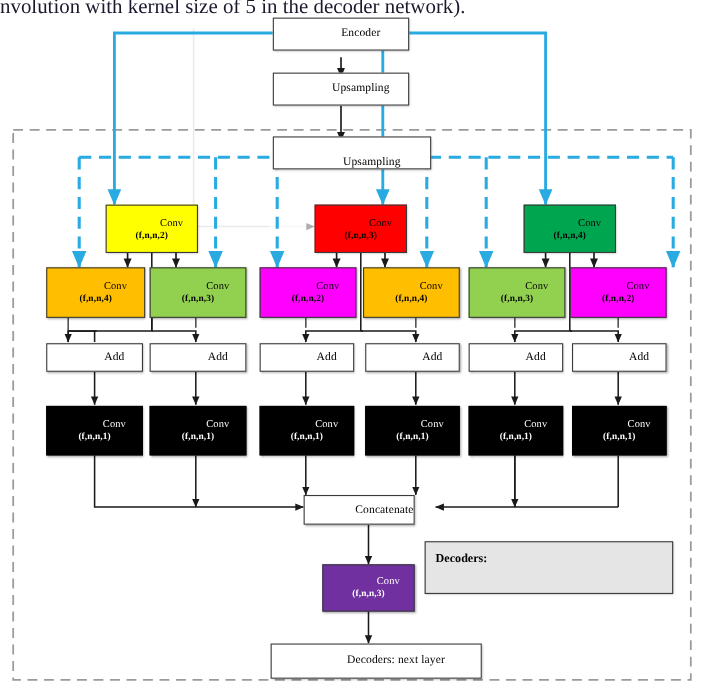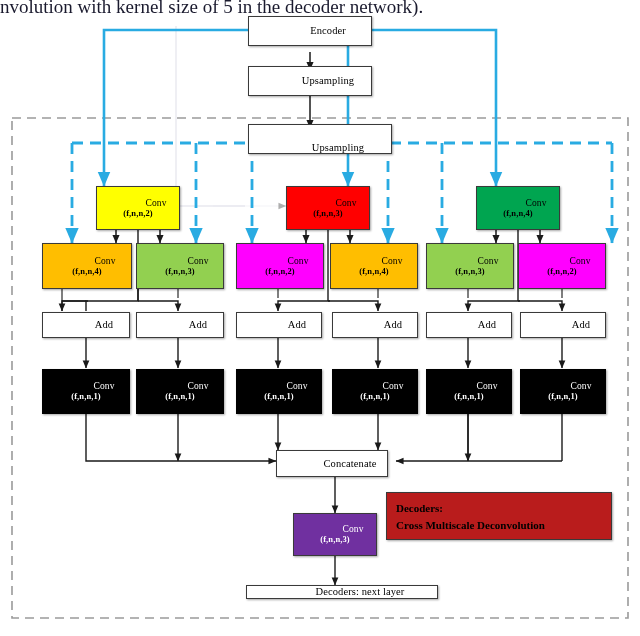--- a/index.html
+++ b/index.html
@@ -22,21 +22,21 @@
 
   .plain{font-weight:bold;font-size:11.5px;}
 
   
   .conv .t1{font-size:9.5px;}
   .conv .t2{font-size:8.5px;text-align:center;}
   .conv.dark .t1,.conv.dark .t2{color:#fff;}
 
   
   .legend{position:absolute;box-sizing:border-box;border:1.5px solid #3a3a3a;
-          background:#b91c1c;box-shadow:1px 1px 2px rgba(0,0,0,.35);
+          background:#e5e5e5;box-shadow:1px 1px 2px rgba(0,0,0,.35);
           padding:7px 9px;font-weight:bold;font-size:11px;line-height:1.5;}
   .legend div{white-space:nowrap;}
 
   .caption{position:absolute;left:0;top:-4px;width:640px;
            font-size:19px;color:#1a1a2e;white-space:nowrap;
            font-family:"Liberation Serif",serif;}
 </style>
 </head>
 <body>
 
@@ -214,31 +214,30 @@
   </div>
   <div class="node conv dark" style="left:426px;top:369px;width:86px;height:45px;background:#000;border-color:#000;">
     <span class="t1">Conv</span>
     <span class="t2">(f,n,n,1)</span>
   </div>
   <div class="node conv dark" style="left:520px;top:369px;width:86px;height:45px;background:#000;border-color:#000;">
     <span class="t1">Conv</span>
     <span class="t2">(f,n,n,1)</span>
   </div>
 
-  <div class="node plain" style="left:276px;top:450px;width:112px;height:27px;">
+  <div class="node plain" style="left:276px;top:450px;width:101px;height:27px;align-items:flex-end;">
     <span class="t1">Concatenate</span>
   </div>
 
   <div class="node conv dark" style="left:293px;top:513px;width:84px;height:43px;background:#7030A0;">
     <span class="t1">Conv</span>
     <span class="t2">(f,n,n,3)</span>
   </div>
 
-  <div class="node plain" style="left:246px;top:585px;width:192px;height:14px;">
+  <div class="node plain" style="left:246px;top:585px;width:192px;height:32px;">
     <span class="t1">Decoders: next layer</span>
   </div>
 
   <div class="legend" style="left:386px;top:492px;width:226px;height:48px;">
     <div>Decoders:</div>
-    <div>Cross  Multiscale Deconvolution</div>
   </div>
 
 </div>
 
 </body></html>

